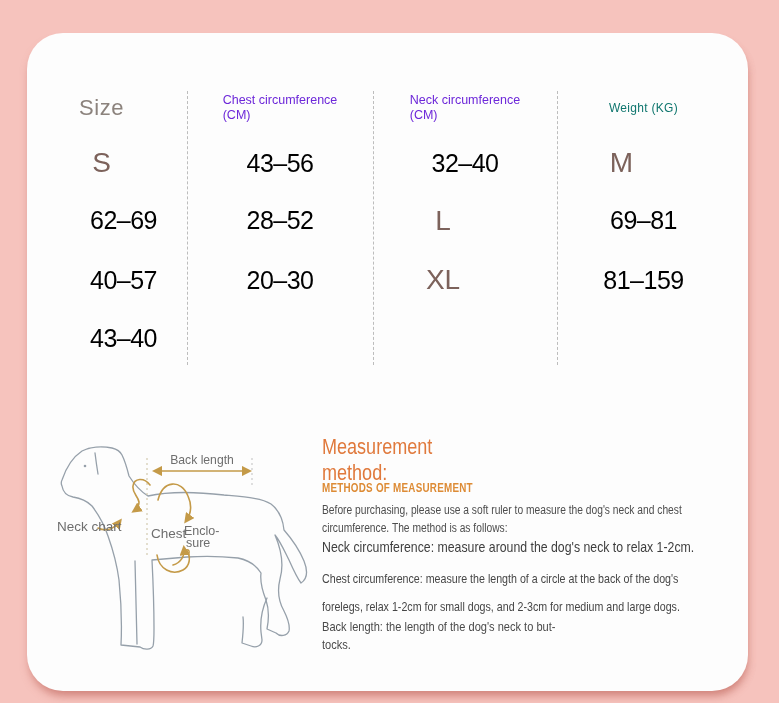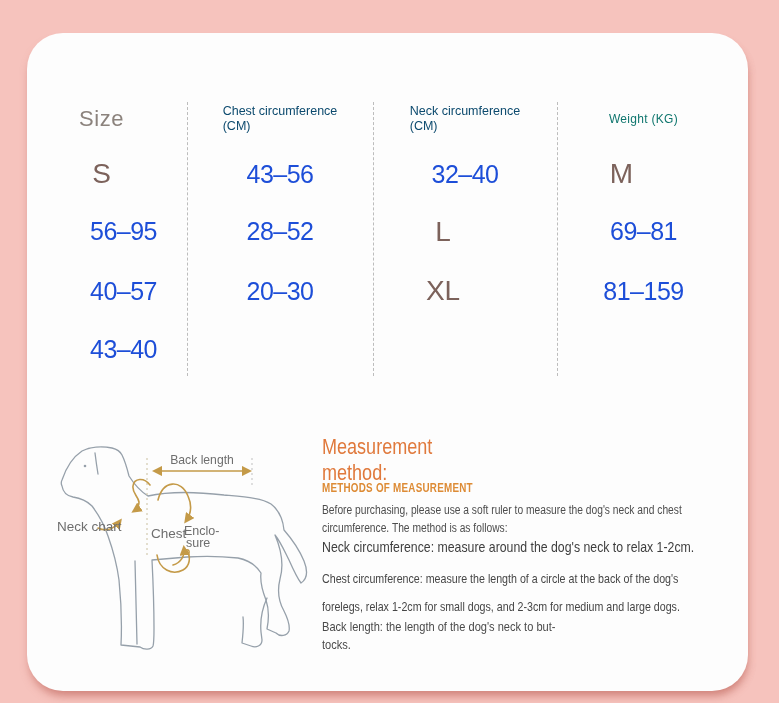--- a/index.html
+++ b/index.html
@@ -8,32 +8,32 @@
     background:#f6c3bd;
     font-family:"Liberation Sans", sans-serif;
   }
   .card{
     position:absolute;left:27px;top:33px;width:721px;height:658px;
     background:#fdfdfd;border-radius:36px;
     box-shadow:0 7px 8px -2px rgba(189,99,89,.55), 5px 6px 9px -5px rgba(189,99,89,.3);
   }
   
   .size-table{
-    position:absolute;left:60px;top:92px;width:670px;height:286px;
+    position:absolute;left:60px;top:81px;width:670px;height:286px;
     display:grid;
     grid-template-columns:127px 186px 184px 173px;
     grid-template-rows:54px 56px 59px 60px 57px;
   }
   .cell{display:flex;align-items:center;justify-content:center;}
   .c1{padding-right:44px;}
   .hdr-size{font-size:22px;color:#8c837d;letter-spacing:.5px;}
-  .hdr-small{font-size:12.5px;color:#0c4a6e;line-height:1.2;white-space:pre-line;text-align:left;}
+  .hdr-small{font-size:12.5px;color:#6d28d9;line-height:1.2;white-space:pre-line;text-align:left;}
   .hdr-weight{font-size:12px;color:#0f766e;letter-spacing:.3px;}
   .sz{font-size:28px;color:#7c625b;font-weight:500;}
-  .val{font-size:25px;color:#1d4ed8;font-weight:500;letter-spacing:-.5px;}
+  .val{font-size:25px;color:#000000;font-weight:500;letter-spacing:-.5px;}
   .tdiv{position:absolute;top:10px;height:274px;width:0;border-left:1px dashed #bdbdbd;}
   
   .dog-svg{position:absolute;left:40px;top:428px;}
   .dog-line{stroke:#96a0aa;stroke-width:1.3;fill:none;stroke-linecap:round;stroke-linejoin:round;}
   .gold{stroke:#c49a48;stroke-width:1.6;fill:none;stroke-linecap:round;}
   .dotted{stroke:#cfc5a8;stroke-width:1.1;fill:none;stroke-dasharray:2 3;}
   .dotted-gray{stroke:#c6c6c6;stroke-width:1.1;fill:none;stroke-dasharray:2 3;}
   .diag-label{fill:#6e6e6e;font-family:"Liberation Sans",sans-serif;}
   
   .measure{
@@ -64,21 +64,21 @@
 (CM)</div>
     <div class="cell hdr-small">Neck circumference
 (CM)</div>
     <div class="cell hdr-weight">Weight (KG)</div>
 
     <div class="cell c1 sz">S</div>
     <div class="cell val">43–56</div>
     <div class="cell val">32–40</div>
 
     <div class="cell c1 sz">M</div>
-    <div class="cell val">56–95</div>
+    <div class="cell val">62–69</div>
     <div class="cell val">28–52</div>
 
     <div class="cell c1 sz">L</div>
     <div class="cell val">69–81</div>
     <div class="cell val">40–57</div>
     <div class="cell val">20–30</div>
 
     <div class="cell c1 sz">XL</div>
     <div class="cell val">81–159</div>
     <div class="cell val">43–40</div>

